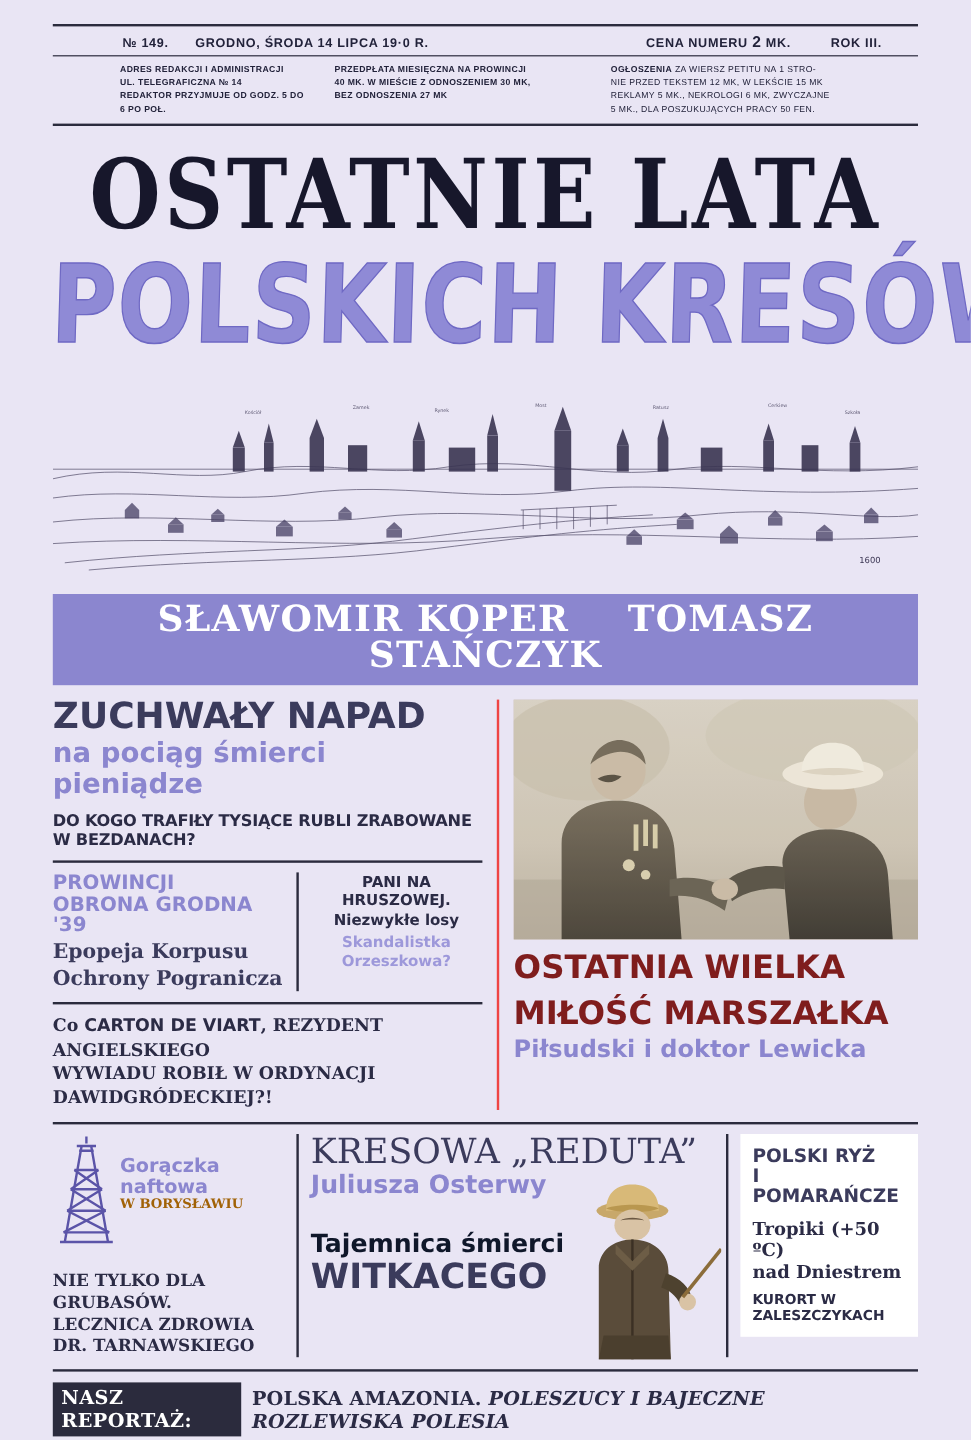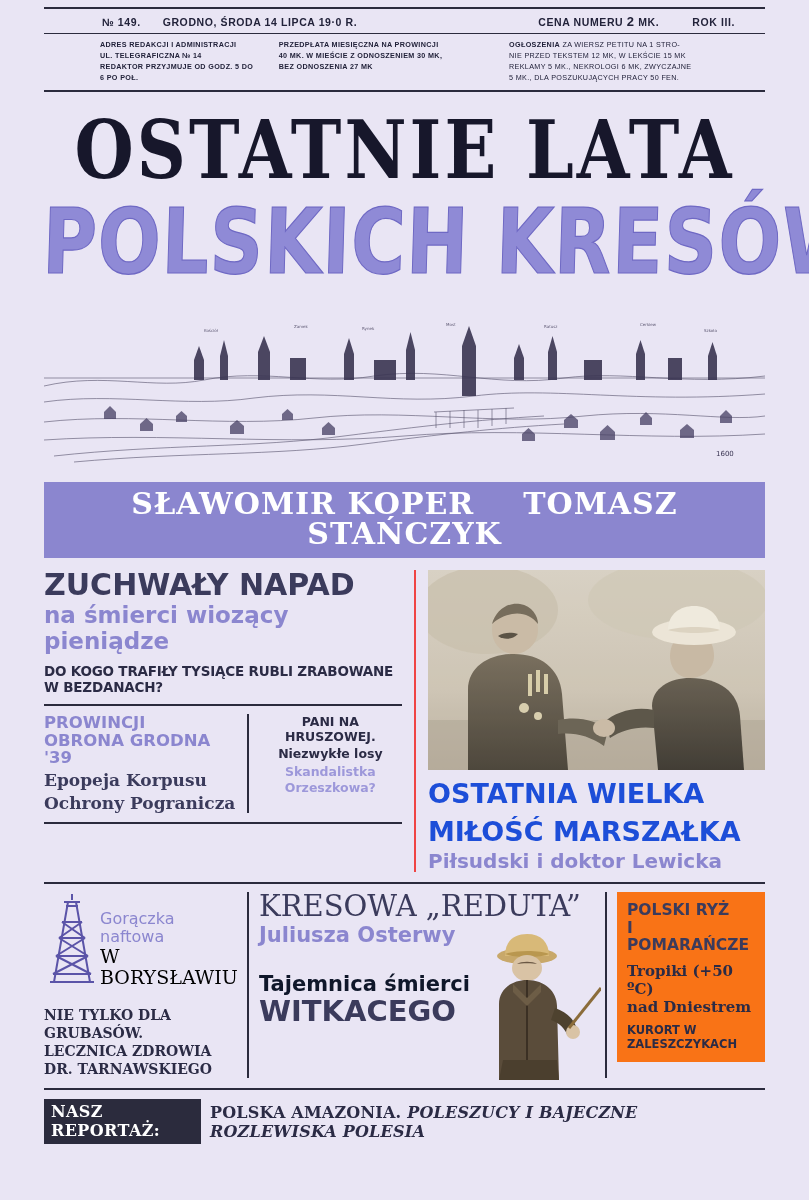--- a/index.html
+++ b/index.html
@@ -19,21 +19,21 @@
     width: 809px;
     height: 1200px;
     position: relative;
     background: #e9e5f4;
     box-sizing: border-box;
     padding: 0 44px;
   }
 
   
   .masthead {
-    padding-top: 7px;
+    padding-top: 20px;
   }
   .masthead-rule {
     border-top: 2px solid #2b2b3d;
     margin: 0;
   }
   .masthead-rule.thin {
     border-top: 1px solid #2b2b3d;
   }
   .masthead-top {
     display: flex;
@@ -237,21 +237,21 @@
     height: 200px;
     position: relative;
     overflow: hidden;
     background: #cfc6bb;
   }
   .photo-main svg { display:block; width: 100%; height: 200px;}
   .right-head {
     font-family: "DejaVu Sans", sans-serif;
     font-weight: 700;
     font-size: 27px;
-    color: #1d4ed8;
+    color: #7f1d1d;
     line-height: 1.05;
     margin-top: 10px;
   }
   .right-sub {
     font-family: "DejaVu Sans", sans-serif;
     font-weight: 700;
     font-size: 20px;
     color: #8b86cf;
     line-height: 1.1;
     margin-top: 4px;
@@ -279,30 +279,30 @@
   }
   .low-c {
     width: 158px;
     box-sizing: border-box;
     padding-left: 10px;
   }
   .derrick-row { display: flex; align-items: flex-start; }
   .derrick { width: 56px; flex: 0 0 56px; }
   .oil-text {
     font-family: "DejaVu Sans", sans-serif;
-    font-weight: 400;
+    font-weight: 700;
     font-size: 16px;
     color: #8b86cf;
     line-height: 1.12;
     padding-top: 18px;
   }
   .oil-text .dark {
     font-family: "DejaVu Serif", serif;
-    color: #000000;
-    font-size: 19px;
+    color: #a16207;
+    font-size: 11px;
   }
   .low-a-note {
     font-family: "DejaVu Serif", serif;
     font-weight: 700;
     font-size: 14px;
     color: #2b2b45;
     line-height: 1.3;
     margin-top: 17px;
   }
   .reduta-head {
@@ -336,21 +336,21 @@
     line-height: 1.05;
   }
   .figure {
     position: absolute;
     right: 4px;
     bottom: -2px;
     width: 132px;
     height: 150px;
   }
   .blue-box {
-    background: #f97316;
+    background: #ffffff;
     padding: 10px 9px 10px 10px;
     box-sizing: border-box;
   }
   .bb-1 {
     font-family: "DejaVu Sans", sans-serif;
     font-weight: 700;
     font-size: 15.5px;
     color: #3b3b5c;
     line-height: 1.12;
   }
@@ -529,41 +529,45 @@
   <div class="authors">
     <span>SŁAWOMIR KOPER</span>
     <span class="gap"></span>
     <span>TOMASZ STAŃCZYK</span>
   </div>
 
   <div class="main">
 
     <div class="col-left">
       <div class="lead-head">ZUCHWAŁY NAPAD</div>
-      <div class="lead-sub">na śmierci wiozący pieniądze</div>
+      <div class="lead-sub">na pociąg śmierci pieniądze</div>
       <div class="lead-kicker">DO KOGO TRAFIŁY TYSIĄCE RUBLI ZRABOWANE W BEZDANACH?</div>
 
       <hr class="hr-dark">
 
       <div class="two-col">
         <div class="tc-a">
           <div class="sub-head-violet">PROWINCJI</div>
           <div class="sub-head-violet">OBRONA GRODNA '39</div>
           <div class="sub-head-dark">Epopeja Korpusu</div>
           <div class="sub-head-dark">Ochrony Pogranicza</div>
         </div>
         <div class="tc-b">
           <div class="box-b-l1">PANI NA HRUSZOWEJ.</div>
           <div class="box-b-l2">Niezwykłe losy</div>
           <div class="box-b-l3">Skandalistka Orzeszkowa?</div>
         </div>
       </div>
 
       <hr class="hr-dark">
 
+      <div class="bottom-left-note">
+        <span>Co </span><span class="strong">CARTON DE VIART</span><span>, REZYDENT ANGIELSKIEGO</span>
+        <div>WYWIADU ROBIŁ W ORDYNACJI DAWIDGRÓDECKIEJ?!</div>
+      </div>
     </div>
 
     <div class="col-right">
       <div class="photo-main">
         <svg viewBox="0 0 337 200" preserveAspectRatio="none">
           <defs>
             <linearGradient id="bgph" x1="0" y1="0" x2="0" y2="1">
               <stop offset="0%" stop-color="#d9d2c6"></stop>
               <stop offset="60%" stop-color="#cdc4b5"></stop>
               <stop offset="100%" stop-color="#b7ad9d"></stop>

